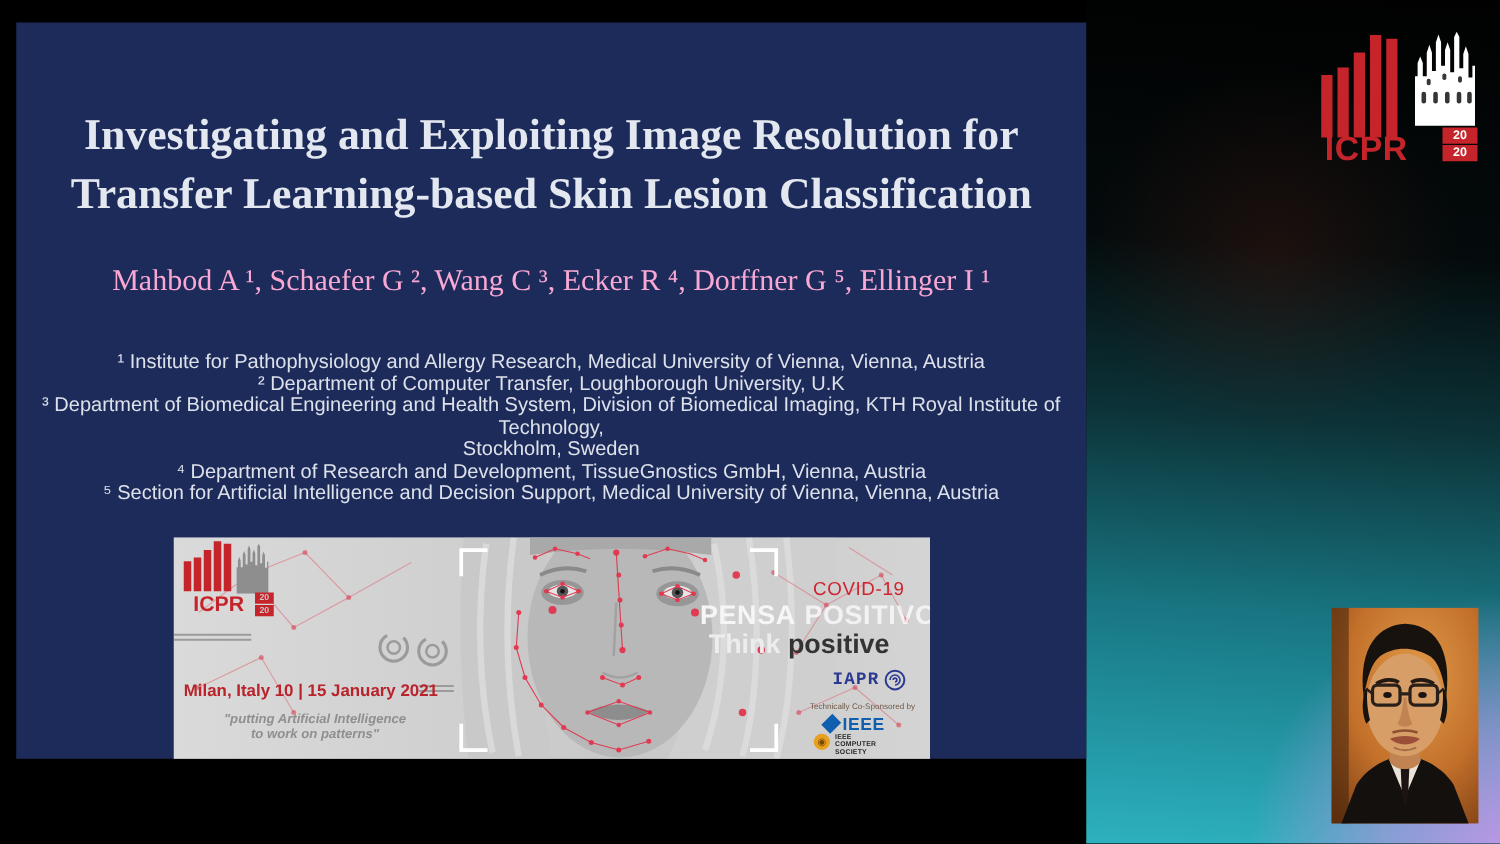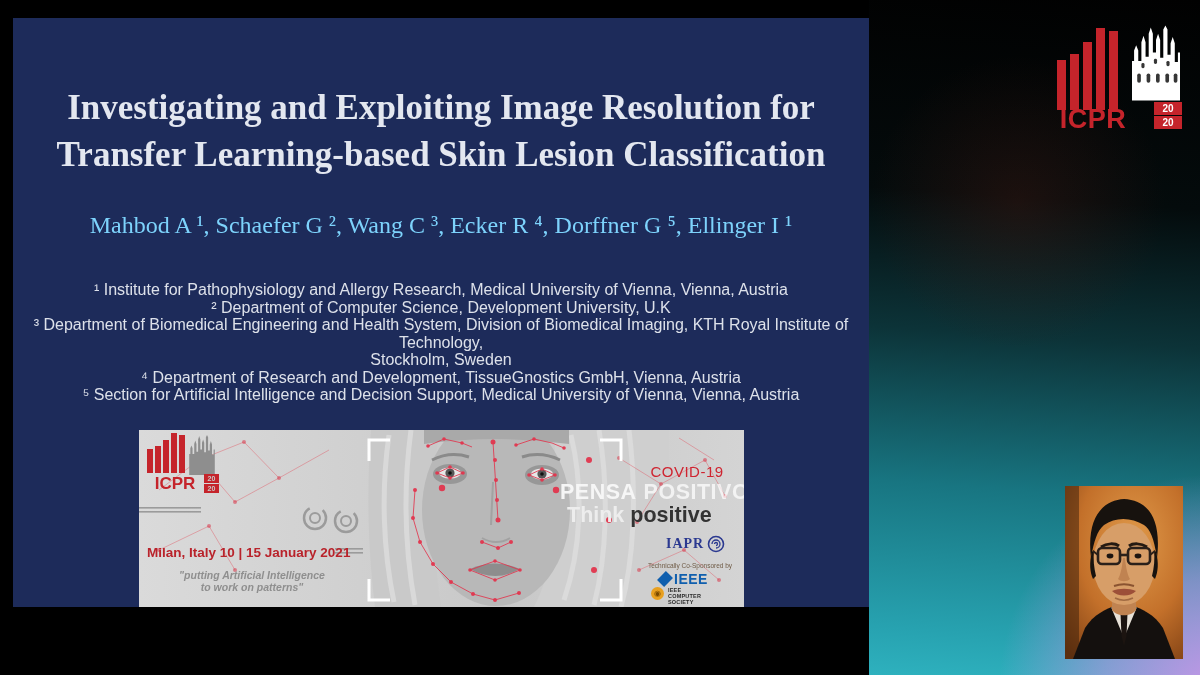--- a/index.html
+++ b/index.html
@@ -32,21 +32,21 @@
   
   .webcam{position:absolute;left:1065px;top:486px;width:118px;height:173px;overflow:hidden;}
   .webcam svg{display:block;}
 
   
   .slide{position:absolute;left:13px;top:18px;width:856px;height:589px;background:#1d2b5a;}
   .title{position:absolute;left:0;top:66px;width:100%;text-align:center;
     font-family:"Liberation Serif",serif;font-weight:600;font-size:35px;line-height:47px;color:#e3e7f0;}
   .title .tl{display:block;}
   .authors{position:absolute;left:0;top:194px;width:100%;text-align:center;
-    font-family:"Liberation Serif",serif;font-weight:500;font-size:24px;color:#7dd3fc;}
+    font-family:"Liberation Serif",serif;font-weight:500;font-size:24px;color:#f9a8d4;}
   .affils{position:absolute;left:0;top:263px;width:100%;text-align:center;
     font-family:Liberation Sans, sans-serif;font-size:16px;line-height:17.5px;color:#dde1ea;}
 
   
   .banner{position:absolute;left:126px;top:412px;width:605px;height:177px;background:#d8d8d8;overflow:hidden;}
   .banner-art{position:absolute;left:0;top:0;}
   .b-logo{position:absolute;left:8px;top:3px;width:74px;height:66px;}
   .b-bars{position:absolute;left:0;top:0;height:40px;display:flex;align-items:flex-end;gap:2.5px;}
   .b-bars i{display:block;width:5.5px;background:#c5242b;}
   .b-bars i:nth-child(1){height:24px;}
@@ -68,21 +68,21 @@
     font-size:10.5px;line-height:12px;font-weight:700;font-style:italic;color:#8f8f8f;}
   .b-covid{position:absolute;left:505px;top:33px;width:86px;text-align:center;
     font-size:15px;font-weight:400;color:#cf2430;letter-spacing:.5px;}
   .b-pensa{position:absolute;left:421px;top:52px;font-size:21.5px;line-height:1;font-weight:800;letter-spacing:.5px;}
   .b-pensa .w1{color:#f6f6f6;margin-right:7px;}
   .b-pensa .w2{color:rgba(255,255,255,.72);}
   .b-think{position:absolute;left:428px;top:75px;font-size:21.5px;line-height:1;}
   .b-think .w1{color:#ededed;font-weight:600;margin-right:6px;}
   .b-think .w2{color:#333;font-weight:800;}
   .b-iapr{position:absolute;left:527px;top:105px;display:flex;align-items:center;gap:3px;}
-  .b-iapr .iapr-t{font-family:Liberation Serif, serif;font-size:14px;font-weight:700;
+  .b-iapr .iapr-t{font-family:Liberation Mono, monospace;font-size:14px;font-weight:700;
     letter-spacing:1px;color:#2b3990;}
   .b-cospon{position:absolute;left:498px;top:132px;width:106px;text-align:center;
     font-size:6.5px;color:#6f5b46;}
   .b-ieee{position:absolute;left:521px;top:141px;display:flex;align-items:center;gap:4px;}
   .b-ieee .diamond{display:block;width:10px;height:10px;background:#0f5fae;
     transform:rotate(45deg) scale(1,1.25);}
   .b-ieee .ieee-t{font-size:14px;font-weight:800;color:#0f5fae;letter-spacing:.5px;}
   .b-cs{position:absolute;left:512px;top:157px;display:flex;align-items:flex-start;gap:4px;}
   .b-cs .cs-circle{display:flex;align-items:center;justify-content:center;width:13px;height:13px;
     border-radius:50%;background:#e8a020;color:#7a4a00;font-size:8px;line-height:1;}
@@ -134,21 +134,21 @@
   </div>
 
   <div class="slide">
     <div class="title">
       <span class="tl">Investigating and Exploiting Image Resolution for</span>
       <span class="tl">Transfer Learning-based Skin Lesion Classification</span>
     </div>
     <div class="authors">Mahbod A ¹, Schaefer G ², Wang C ³, Ecker R ⁴, Dorffner G ⁵, Ellinger I ¹</div>
     <div class="affils">
       <div>¹ Institute for Pathophysiology and Allergy Research, Medical University of Vienna, Vienna, Austria</div>
-      <div>² Department of Computer Science, Development University, U.K</div>
+      <div>² Department of Computer Transfer, Loughborough University, U.K</div>
       <div>³ Department of Biomedical Engineering and Health System, Division of Biomedical Imaging, KTH Royal Institute of Technology,</div>
       <div>Stockholm, Sweden</div>
       <div>⁴ Department of Research and Development, TissueGnostics GmbH, Vienna, Austria</div>
       <div>⁵ Section for Artificial Intelligence and Decision Support, Medical University of Vienna, Vienna, Austria</div>
     </div>
 
     <div class="banner">
       <svg class="banner-art" width="605" height="177" viewBox="0 0 605 177">
         <defs>
           <linearGradient id="bbg" x1="0" y1="0" x2="1" y2="0">

